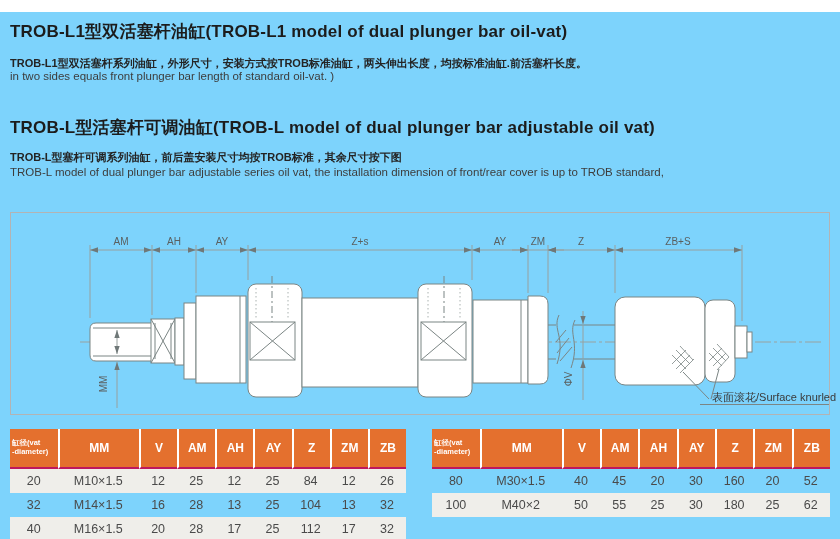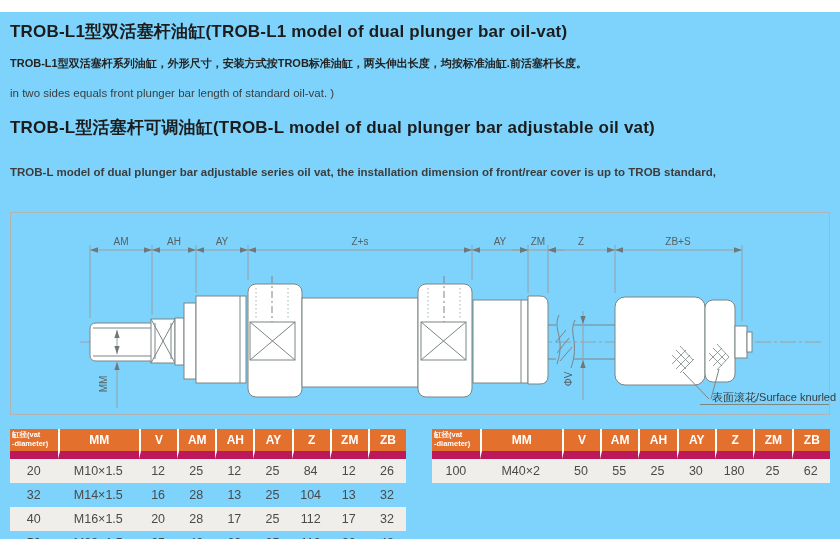--- a/index.html
+++ b/index.html
@@ -4,40 +4,41 @@
 <style>
   html,body{margin:0;padding:0;background:#fff;}
   #page{position:relative;width:840px;height:539px;background:#7dd3fc;overflow:hidden;
         font-family:"Liberation Sans","DejaVu Sans",sans-serif;color:#2b2b2b;margin-top:12px;}
   .abs{position:absolute;}
   .h1{font-size:17px;font-weight:bold;letter-spacing:.2px;color:#1c1c1c;white-space:nowrap;}
   .zh{font-size:11px;font-weight:600;color:#242424;white-space:nowrap;}
   .en{font-size:11.5px;font-weight:400;color:#3d3d3d;white-space:nowrap;}
   table.dim{border-collapse:separate;border-spacing:0;table-layout:fixed;}
   table.dim th{background:#e4702e;color:#fff;font-weight:bold;font-size:12px;height:22px;
-               border-left:2px solid #fff;border-bottom:8px solid #be185d;padding:0;text-align:center;vertical-align:middle;}
+               border-left:2px solid #fff;border-bottom:2px solid #be185d;padding:8px;text-align:center;vertical-align:middle;}
   table.dim th:first-child{border-left:none;}
   table.dim th.diam{font-size:7.5px;font-weight:bold;line-height:1.15;text-align:left;padding-left:2px;}
   table.dim td{font-size:12.5px;color:#4a4a4a;text-align:center;height:24px;padding:0;vertical-align:middle;}
   table.dim tr.stripe td{background:#efeeea;}
   svg text{font-family:"Liberation Sans","DejaVu Sans",sans-serif;}
   .dimlab{font-size:10px;fill:#5a6060;}
   .notelab{font-size:11px;fill:#3a3a3a;}
 </style>
 </head>
 <body>
 
 <div id="page">
 
   <div class="abs h1" style="left:10px;top:8px;">TROB-L1型双活塞杆油缸(TROB-L1 model of dual plunger bar oil-vat)</div>
   <div class="abs zh" style="left:10px;top:44px;">TROB-L1型双活塞杆系列油缸，外形尺寸，安装方式按TROB标准油缸，两头伸出长度，均按标准油缸.前活塞杆长度。</div>
-  <div class="abs en" style="left:10px;top:75px;">in two sides equals front plunger bar length of standard oil-vat. )</div>
+  <div class="abs en" style="left:10px;top:58px;">in two sides equals front plunger bar length of standard oil-vat. )</div>
 
   <div class="abs h1" style="left:10px;top:104px;text-align:right;">TROB-L型活塞杆可调油缸(TROB-L model of dual plunger bar adjustable oil vat)</div>
-  <div class="abs en" style="left:10px;top:154px;font-weight:bold;">TROB-L model of dual plunger bar adjustable series oil vat, the installation dimension of front/rear cover is up to TROB standard,</div>
+  <div class="abs zh" style="left:10px;top:138px;">TROB-L型塞杆可调系列油缸，前后盖安装尺寸均按TROB标准，其余尺寸按下图</div>
+  <div class="abs en" style="left:10px;top:154px;">TROB-L model of dual plunger bar adjustable series oil vat, the installation dimension of front/rear cover is up to TROB standard,</div>
 
   <svg class="abs" style="left:0;top:0;" width="840" height="539" viewBox="0 0 840 539">
     <defs>
       <marker id="arr" viewBox="0 0 10 6" refX="9" refY="3" markerWidth="9" markerHeight="5.4" orient="auto-start-reverse">
         <path d="M0,0 L9,3 L0,6 Z" fill="#6f7878"></path>
       </marker>
     </defs>
 
     <g>
       <rect x="10.5" y="200.5" width="819" height="202" fill="none" stroke="#b3b3b3" stroke-width="1"></rect>
@@ -280,20 +281,31 @@
         <th>V</th>
         <th>AM</th>
         <th>AH</th>
         <th>AY</th>
         <th>Z</th>
         <th>ZM</th>
         <th>ZB</th>
       </tr>
     </thead>
     <tbody>
+        <tr>
+          <td>80</td>
+          <td>M30×1.5</td>
+          <td>40</td>
+          <td>45</td>
+          <td>20</td>
+          <td>30</td>
+          <td>160</td>
+          <td>20</td>
+          <td>52</td>
+        </tr>
         <tr class="stripe">
           <td>100</td>
           <td>M40×2</td>
           <td>50</td>
           <td>55</td>
           <td>25</td>
           <td>30</td>
           <td>180</td>
           <td>25</td>
           <td>62</td>

